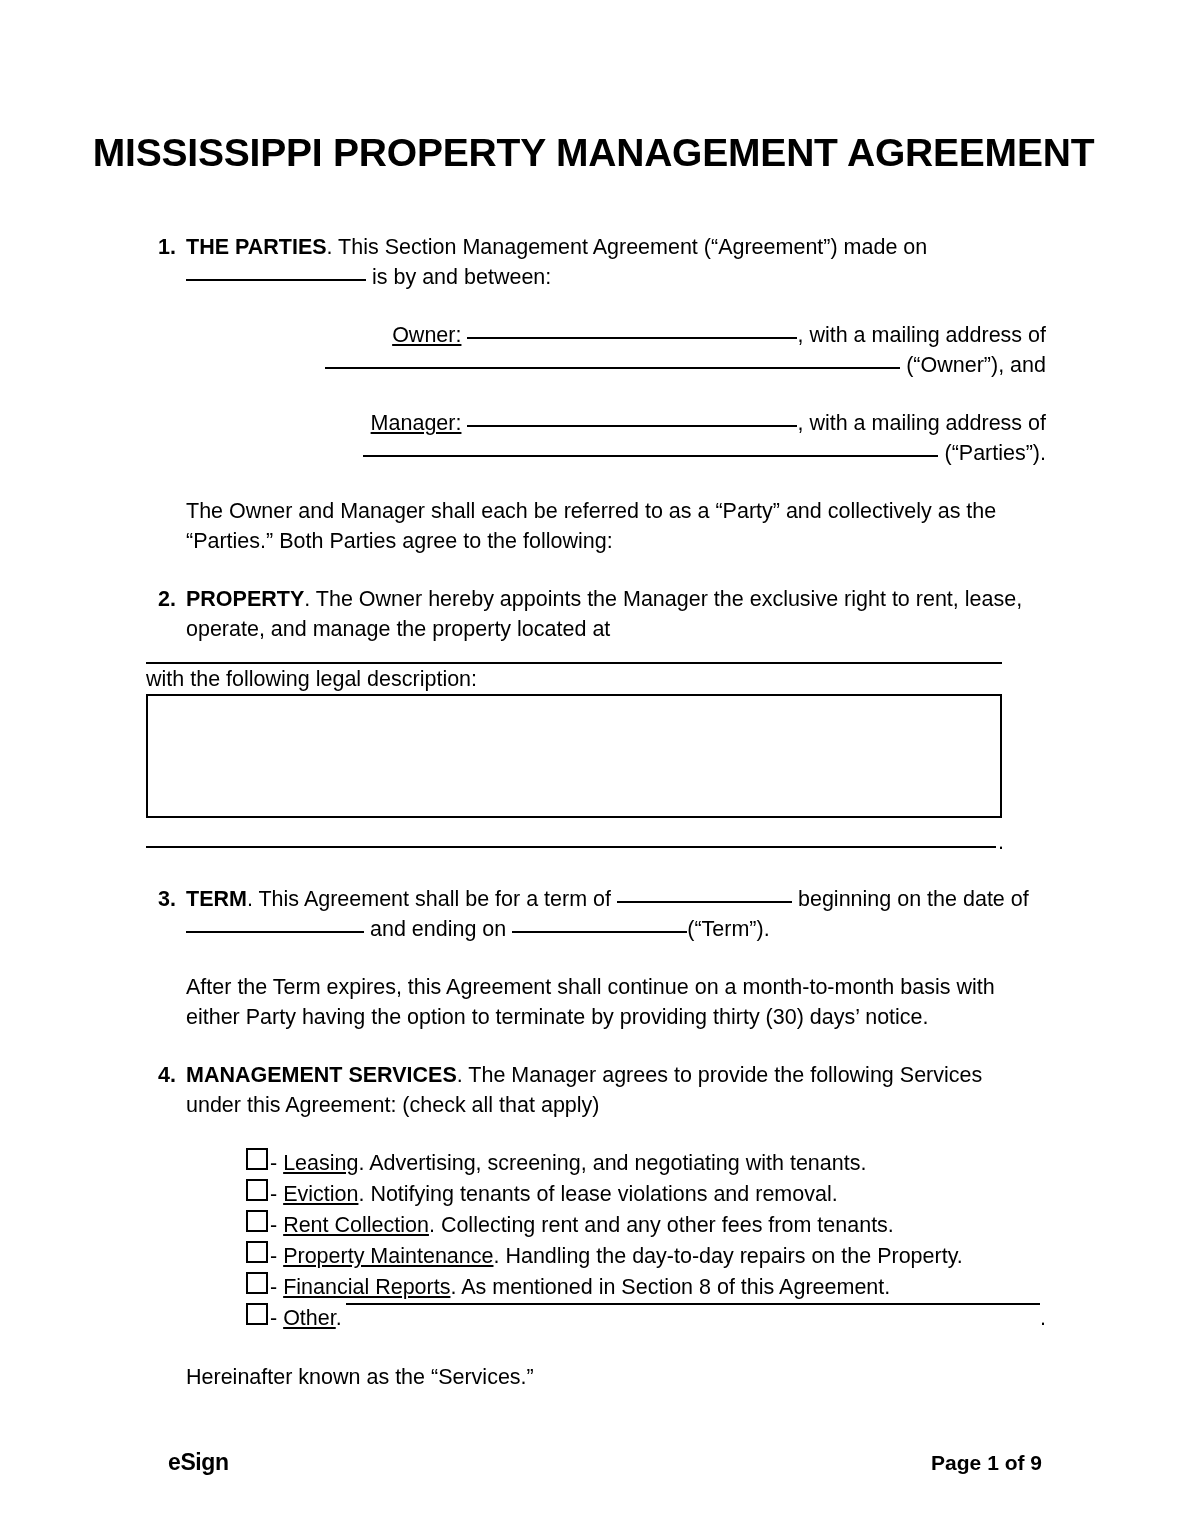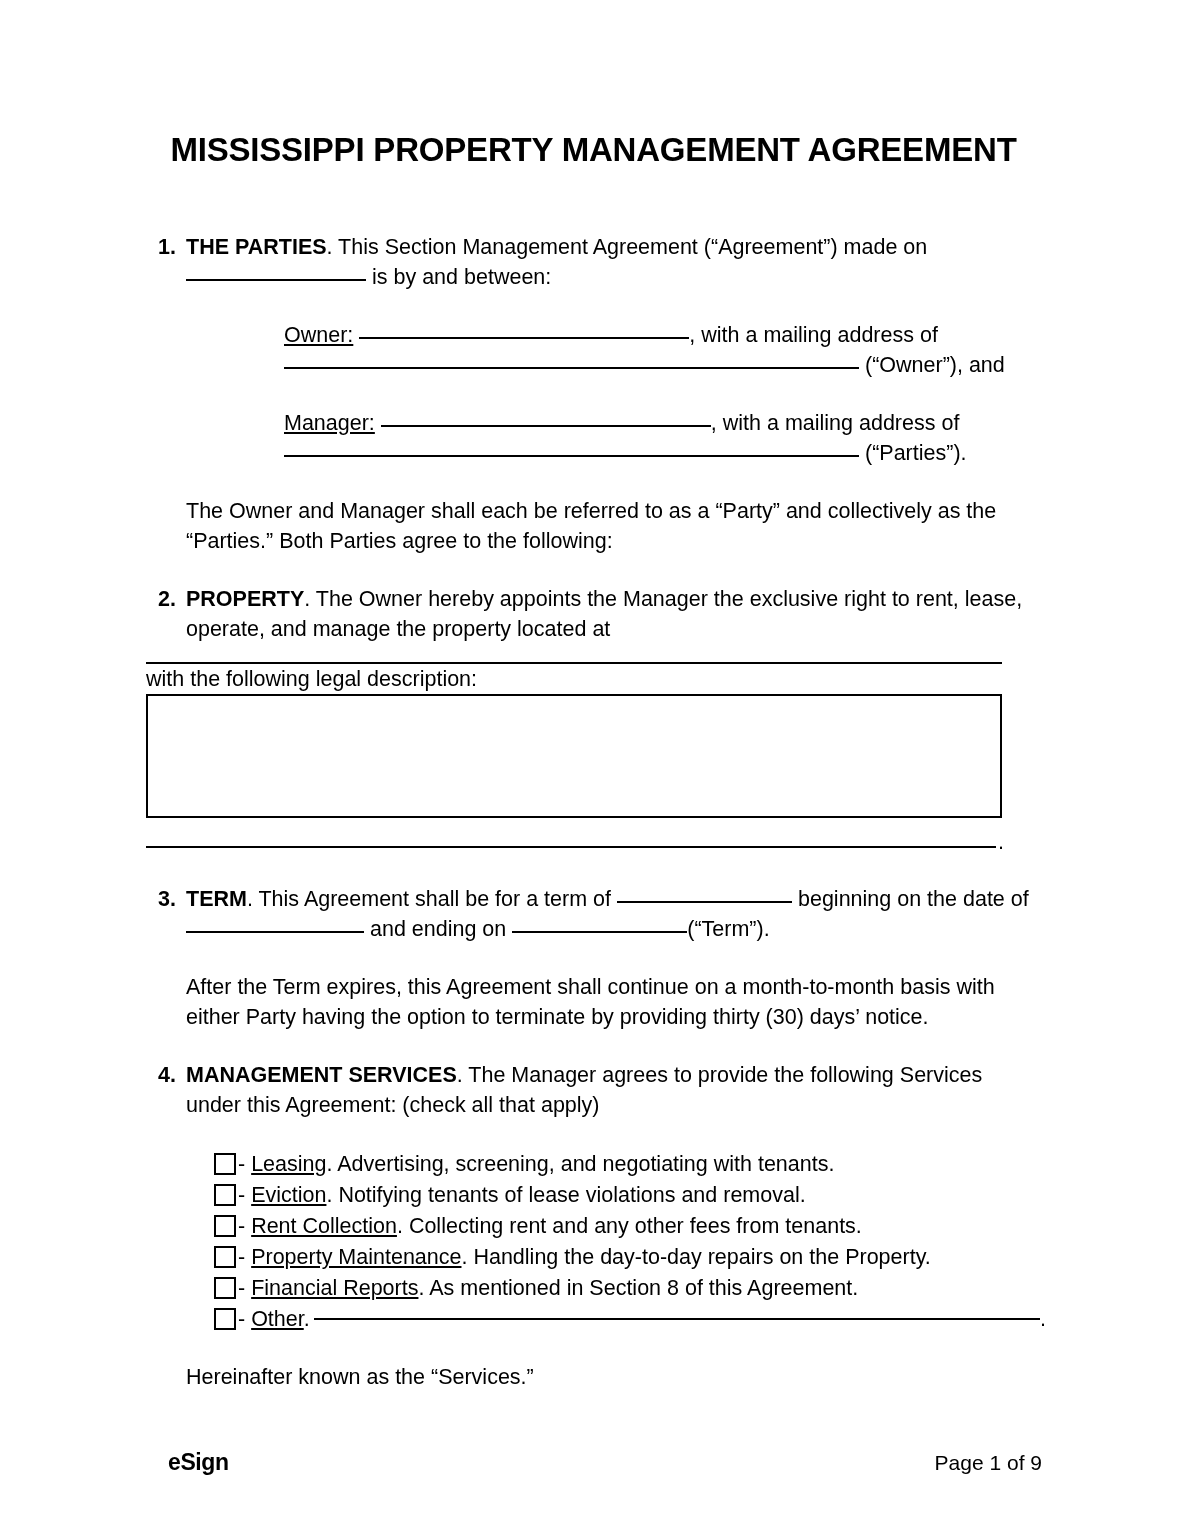--- a/index.html
+++ b/index.html
@@ -23,21 +23,21 @@
     padding: 0;
   }
 
   
   .doc-title {
     position: absolute;
     top: 131px;
     left: 0;
     width: 1187px;
     text-align: center;
-    font-size: 33px;
+    font-size: 39px;
     font-weight: bold;
     letter-spacing: -0.2px;
     line-height: 1.15;
     white-space: nowrap;
   }
 
   
   .body-wrap {
     position: absolute;
     top: 232px;
@@ -61,20 +61,21 @@
     text-align: right;
     font-weight: bold;
   }
   .clause .ttl { font-weight: bold; }
 
   .indent-block {
     padding-left: 40px;
   }
   .indent-deep {
     padding-left: 138px;
+    text-align: right;
   }
 
   .gap-sm { height: 18px; }
   .gap-md { height: 28px; }
   .gap-lg { height: 36px; }
 
   
   .blank {
     display: inline-block;
     border-bottom: 2.5px solid #000;
@@ -110,22 +111,23 @@
     width: 856px;
     height: 124px;
     border: 2.5px solid #000;
     background: #fff;
   }
 
   
   .cb-list { padding-left: 68px; }
   .cb-row {
     display: flex;
-    align-items: center;
+    align-items: flex-start;
     height: 31px;
+    margin-left: 32px;
   }
   .cb {
     width: 22px;
     height: 22px;
     border: 2.5px solid #000;
     background: #fff;
     flex: 0 0 auto;
     margin-right: 2px;
   }
   .cb-text { white-space: nowrap; }
@@ -141,20 +143,21 @@
     align-items: baseline;
     justify-content: space-between;
   }
   .brand {
     font-size: 23px;
     font-weight: bold;
     letter-spacing: -0.4px;
   }
   .pageno {
     font-size: 21px;
+    font-weight: bold;
   }
 </style>
 </head>
 <body>
 
 <div class="page">
 
   <div class="doc-title">MISSISSIPPI PROPERTY MANAGEMENT AGREEMENT</div>
 
   <div class="body-wrap">

